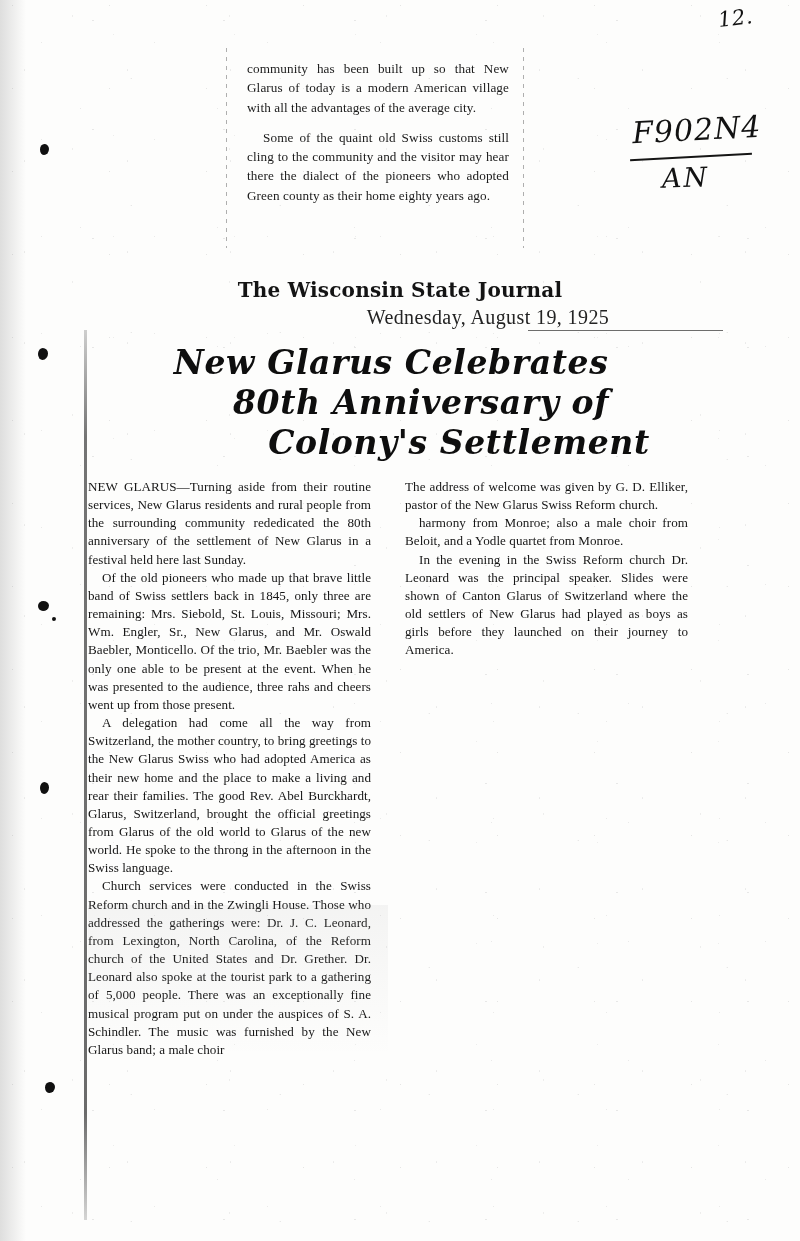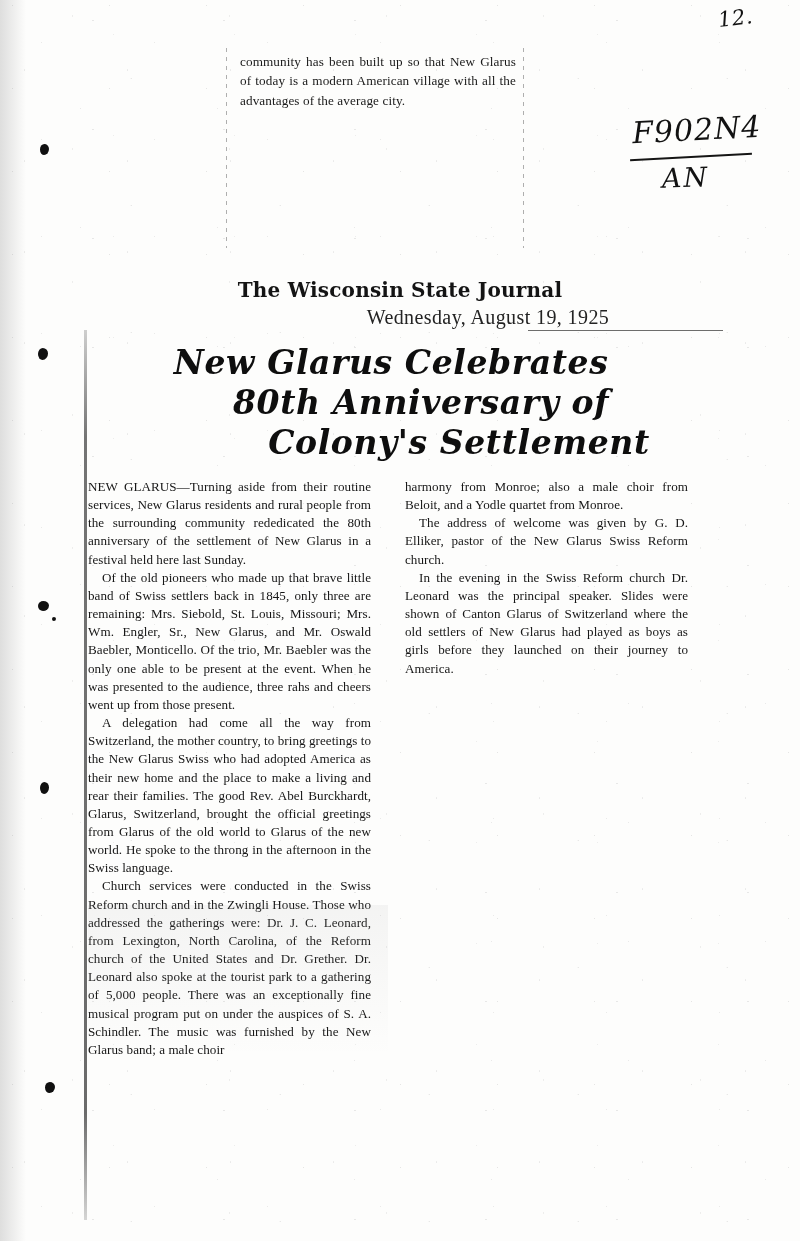--- a/index.html
+++ b/index.html
@@ -95,21 +95,21 @@
   .frag-top .rule-r {
     position: absolute;
     top: 0;
     width: 1px; height: 200px;
     background: repeating-linear-gradient(to bottom,
       rgba(110,110,110,.55) 0 4px, rgba(110,110,110,0) 4px 9px);
   }
   .frag-top .rule-l { left: -6px; }
   .frag-top .rule-r { right: -4px; }
   .frag-top p {
-    margin: 4px;
+    margin: 11px;
     font-size: 13.2px;
     line-height: 19.3px;
     text-align: justify;
     text-justify: inter-word;
     letter-spacing: .1px;
     padding-left: 4px;
   }
   .frag-top p + p { text-indent: 16px; }
 
   
@@ -215,20 +215,21 @@
 
   <div class="hand hand-page">12.</div>
   <div class="hand hand-call">F902N4</div>
   <div class="hand-call-rule"></div>
   <div class="hand hand-sub">AN</div>
 
   <div class="frag-top">
     <div class="rule-l"></div>
     <div class="rule-r"></div>
     <p>community has been built up so that New Glarus of today is a modern American village with all the advantages of the average city.</p>
+    <p>Some of the quaint old Swiss customs still cling to the community and the visitor may hear there the dialect of the pioneers who adopted Green county as their home eighty years ago.</p>
   </div>
 
   <div class="masthead">
     <div class="masthead-name">The Wisconsin State Journal</div>
   </div>
   <div class="masthead-date-wrap">
     <span class="masthead-date">Wednesday, August 19, 1925</span>
     <div class="date-rule"></div>
   </div>
 
@@ -241,22 +242,22 @@
   <div class="body-clip">
     <div class="clip-edge"></div>
     <div class="cols">
       <div class="col">
         <p class="dateline">NEW GLARUS—Turning aside from their routine services, New Glarus residents and rural people from the surrounding community rededicated the 80th anniversary of the settlement of New Glarus in a festival held here last Sunday.</p>
         <p>Of the old pioneers who made up that brave little band of Swiss settlers back in 1845, only three are remaining: Mrs. Siebold, St. Louis, Missouri; Mrs. Wm. Engler, Sr., New Glarus, and Mr. Oswald Baebler, Monticello. Of the trio, Mr. Baebler was the only one able to be present at the event. When he was presented to the audience, three rahs and cheers went up from those present.</p>
         <p>A delegation had come all the way from Switzerland, the mother country, to bring greetings to the New Glarus Swiss who had adopted America as their new home and the place to make a living and rear their families. The good Rev. Abel Burckhardt, Glarus, Switzerland, brought the official greetings from Glarus of the old world to Glarus of the new world. He spoke to the throng in the afternoon in the Swiss language.</p>
         <p>Church services were conducted in the Swiss Reform church and in the Zwingli House. Those who addressed the gatherings were: Dr. J. C. Leonard, from Lexington, North Carolina, of the Reform church of the United States and Dr. Grether. Dr. Leonard also spoke at the tourist park to a gathering of 5,000 people. There was an exceptionally fine musical program put on under the auspices of S. A. Schindler. The music was furnished by the New Glarus band; a male choir</p>
       </div>
       <div class="col">
+        <p>The address of welcome was given by G. D. Elliker, pastor of the New Glarus Swiss Reform church.</p>
         <p>harmony from Monroe; also a male choir from Beloit, and a Yodle quartet from Monroe.</p>
-        <p>The address of welcome was given by G. D. Elliker, pastor of the New Glarus Swiss Reform church.</p>
         <p>In the evening in the Swiss Reform church Dr. Leonard was the principal speaker. Slides were shown of Canton Glarus of Switzerland where the old settlers of New Glarus had played as boys as girls before they launched on their journey to America.</p>
       </div>
     </div>
   </div>
 
   <div class="smudge"></div>
 
   <div id="blot-layer">
       <div class="blot" style="left: 40px; top: 144px; width: 9px; height: 11px;"></div>
       <div class="blot" style="left: 38px; top: 348px; width: 10px; height: 12px;"></div>

